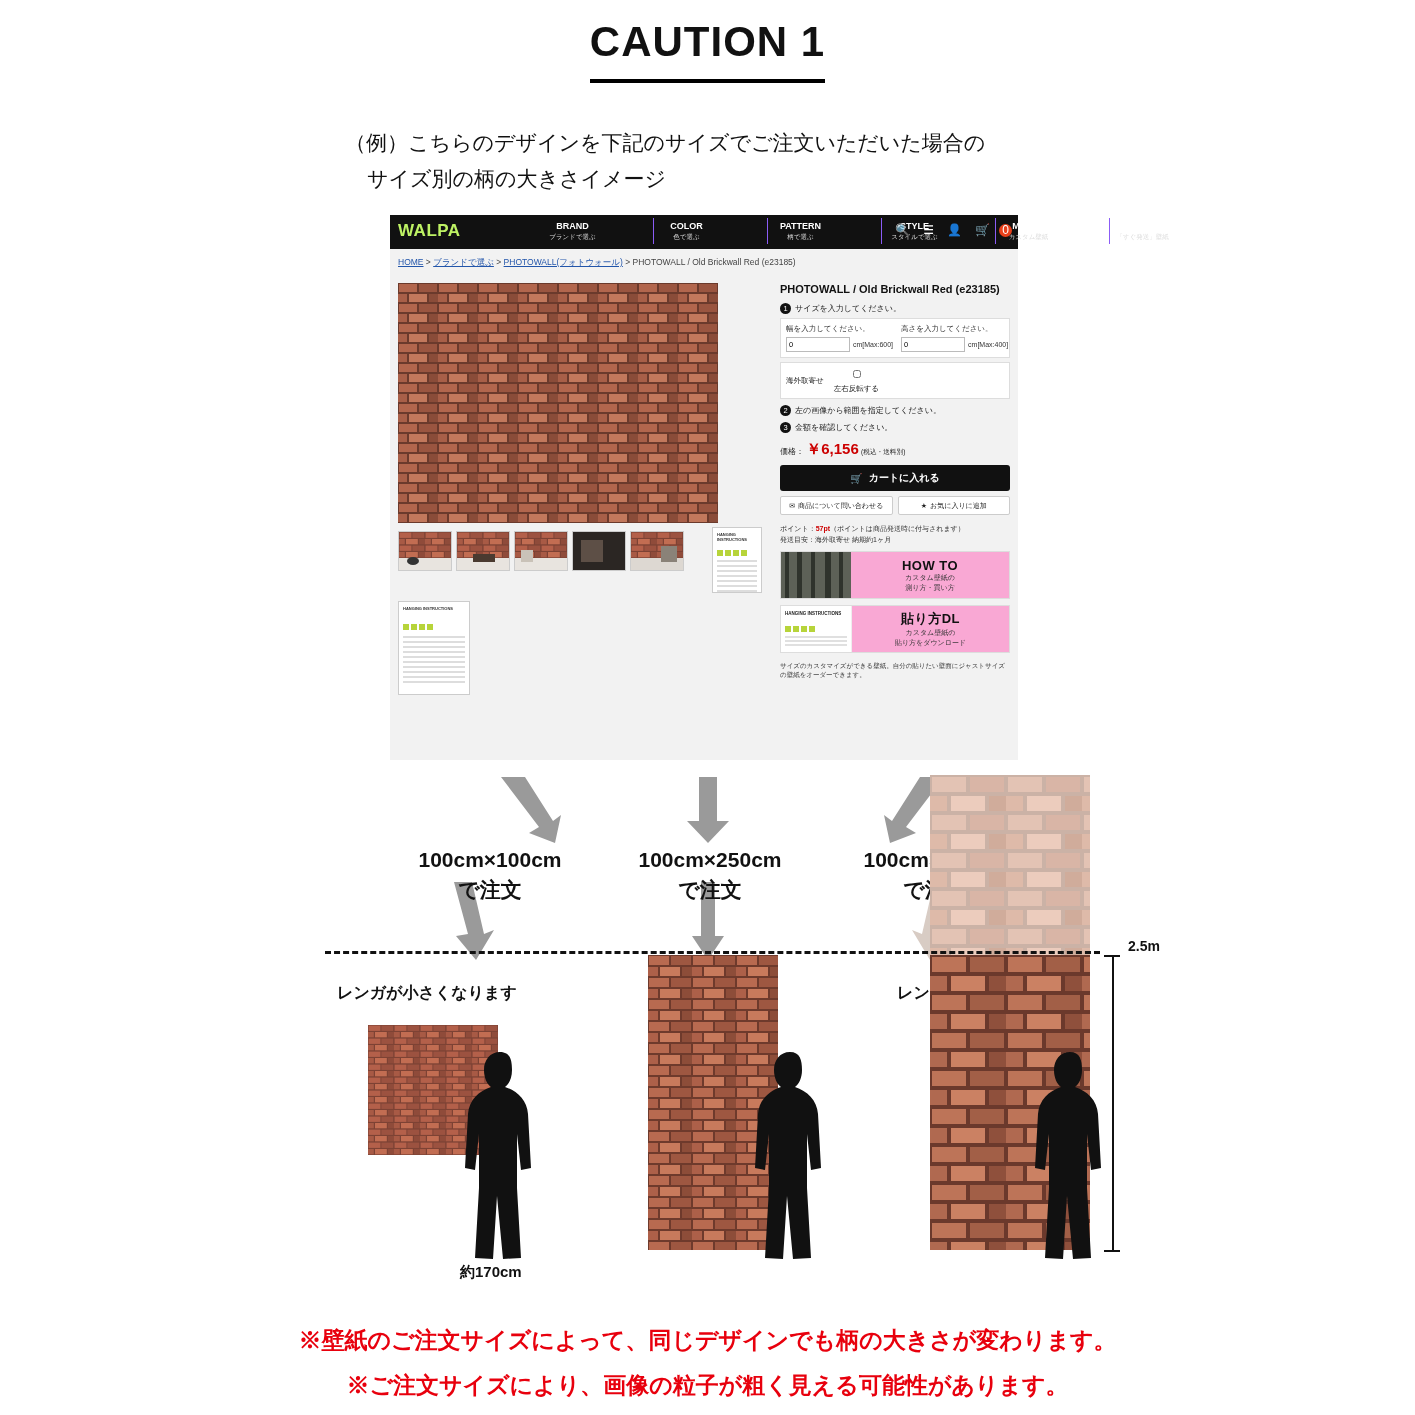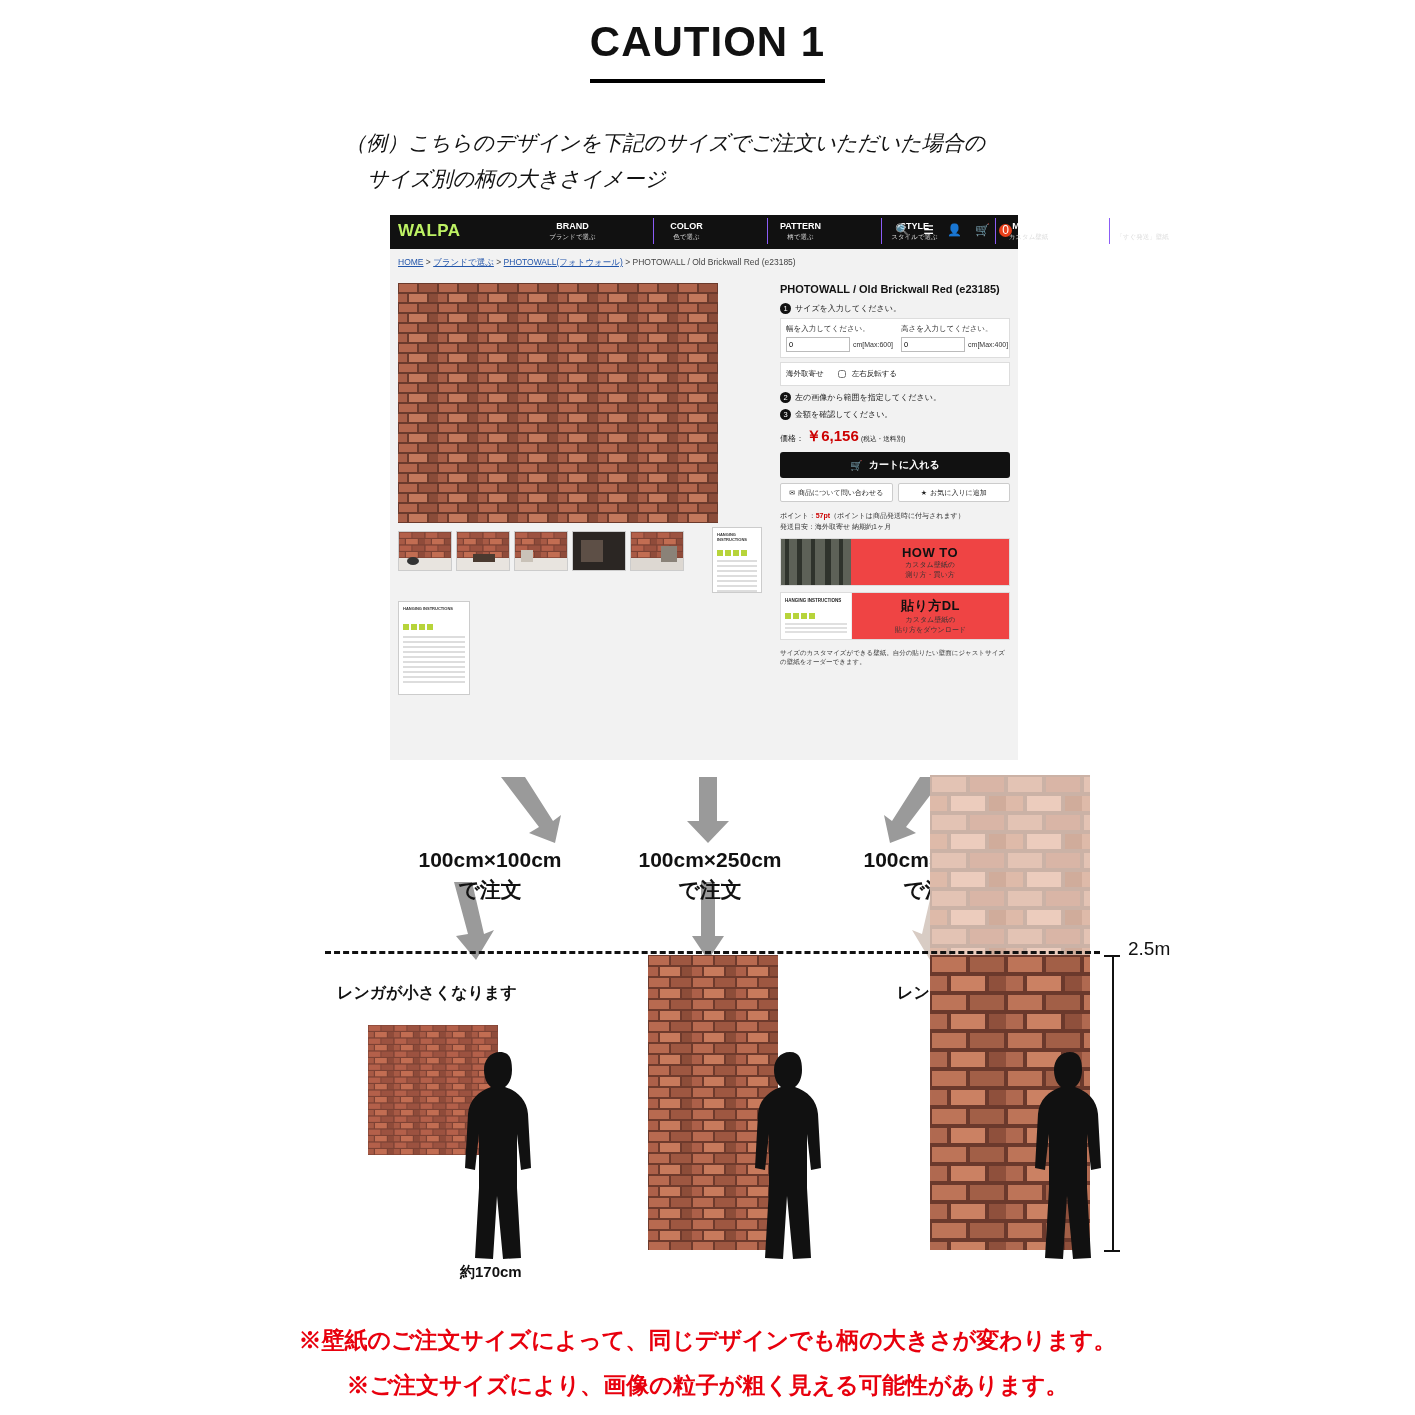--- a/index.html
+++ b/index.html
@@ -17,21 +17,21 @@
   .title{
     position:absolute;top:18px;left:0;width:1415px;
     text-align:center;
     font-size:42px;font-weight:bold;letter-spacing:1px;
   }
   .title span{border-bottom:4px solid #000;padding-bottom:14px;}
 
   
   .lead{
     position:absolute;top:125px;left:345px;width:900px;
-    font-size:21px;line-height:36px;color:#111;font-style:italic;
+    font-size:21px;line-height:36px;color:#111;
   }
 
   
   .browser{
     position:absolute;left:390px;top:215px;width:628px;height:545px;
     background:#fff;
   }
   .bheader{
     position:absolute;left:0;top:0;width:628px;height:34px;
     background:#111;color:#fff;
@@ -102,58 +102,58 @@
   .fieldcol{flex:1;}
   .flabel{font-size:7.5px;color:#333;margin-bottom:3px;}
   .finput{display:flex;align-items:center;gap:3px;}
   .finput input{
     width:58px;height:13px;font-size:7.5px;border:1px solid #bbb;padding:0 2px;
     font-family:"Liberation Sans", sans-serif;
   }
   .fsuffix{font-size:7px;color:#333;}
   .flipbox{background:#fff;border:1px solid #ddd;margin-top:4px;padding:4px 5px;display:flex;gap:10px;align-items:center;}
   .flip-l{font-size:7.5px;color:#222;}
-  .flip-r{font-size:7.5px;color:#222;display:flex;align-items:center;gap:3px;}
+  .flip-r{font-size:7.5px;color:#222;display:flex;align-items:center;gap:3px;flex-direction:column;}
   .flip-r input{width:8px;height:8px;}
   .pricerow{font-size:8px;color:#222;margin-top:7px;}
   .price{font-size:15px;font-weight:bold;color:#c00;}
   .cartbtn{
     margin-top:6px;background:#111;color:#fff;height:26px;border-radius:3px;
     display:flex;align-items:center;justify-content:center;gap:6px;font-size:10px;font-weight:bold;
   }
   .subbtns{display:flex;gap:5px;margin-top:5px;}
   .subbtn{
     flex:1;background:#fff;border:1px solid #ccc;border-radius:2px;height:17px;
     font-size:7px;color:#222;display:flex;align-items:center;justify-content:center;gap:3px;
   }
   .pts{font-size:7px;color:#333;margin-top:8px;line-height:11px;}
   .pts b{color:#c00;}
   .promo{
-    display:flex;align-items:center;border:1px solid #ddd;background:#ef4444;
+    display:flex;align-items:center;border:1px solid #ddd;background:#f9a8d4;
     margin-top:6px;height:46px;
   }
   .promo .pimg{width:70px;height:100%;}
   .promo .ptxt{flex:1;text-align:center;}
   .promo .pbig{font-size:13px;font-weight:bold;color:#111;letter-spacing:.5px;}
   .promo .psm{font-size:7px;color:#333;line-height:10px;}
   .notes{font-size:6.5px;color:#333;line-height:9px;margin-top:8px;}
 
   
   .arrow{position:absolute;}
   .lbl{
     position:absolute;text-align:center;font-size:21px;font-weight:bold;color:#111;
     line-height:30px;
   }
 
   
   .dashline{
     position:absolute;left:325px;top:951px;width:775px;height:0;
     border-top:3px dashed #111;
   }
-  .m25{position:absolute;left:1128px;top:938px;font-size:19px;font-weight:normal;}
+  .m25{position:absolute;left:1128px;top:938px;font-size:14px;font-weight:bold;}
   .vbar{position:absolute;left:1112px;top:955px;width:0;height:295px;border-left:2px solid #111;}
   .vcap{position:absolute;width:16px;height:0;border-top:2px solid #111;left:1104px;}
 
   .cap{position:absolute;font-size:16px;font-weight:bold;color:#111;}
 
   
   .bpanel{position:absolute;}
 
   
   .person{position:absolute;}

